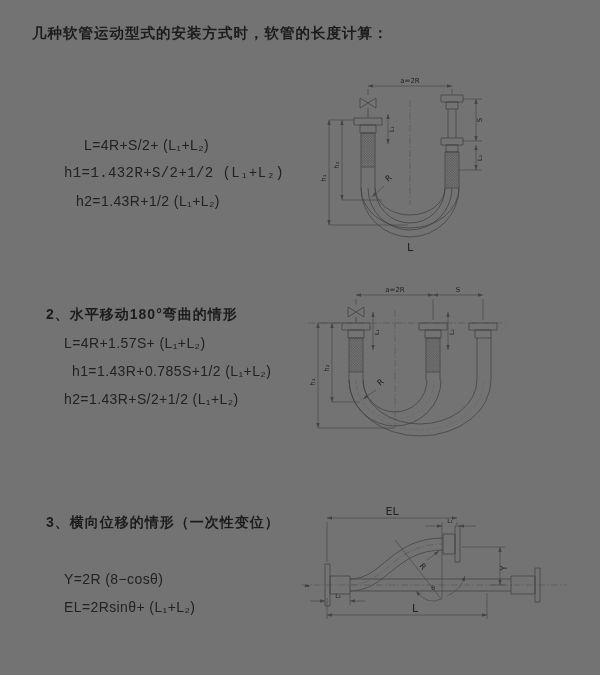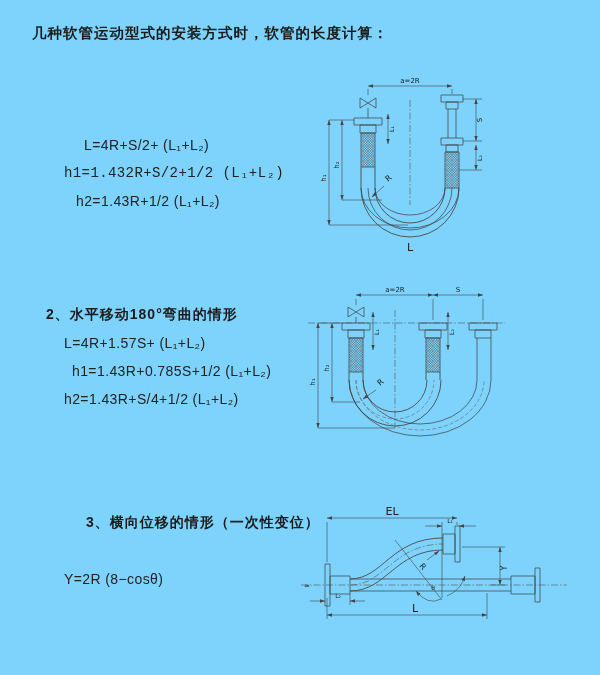--- a/index.html
+++ b/index.html
@@ -1,16 +1,16 @@
 <!DOCTYPE html>
 <html><head>
 <meta charset="utf-8">
 <style>
   html,body{margin:0;padding:0;background:#ffffff;}
-  #page{position:relative;width:600px;height:675px;background:#7dd3fc;overflow:hidden;
+  #page{position:relative;width:600px;height:675px;background:#737373;overflow:hidden;
         font-family:"Liberation Sans","DejaVu Sans",sans-serif;color:#1c1c1c;}
   .abs{position:absolute;margin:0;white-space:nowrap;}
   .doc-title{font-size:14.5px;font-weight:bold;letter-spacing:1px;}
   .sec-head{font-size:14px;font-weight:bold;letter-spacing:1px;}
   .formula{font-size:14px;font-weight:normal;letter-spacing:0.4px;color:#222;}
   svg{position:absolute;overflow:visible;}
   svg line,svg path,svg rect,svg polygon{vector-effect:non-scaling-stroke;}
   .ln{stroke:#3d3d3d;stroke-width:0.7;fill:none;}
   .hose{stroke:#4a4a4a;stroke-width:0.9;fill:none;}
   .dim{stroke:#444;stroke-width:0.6;fill:none;}
@@ -26,24 +26,25 @@
 
   <p class="abs doc-title" style="left:32px;top:24px;">几种软管运动型式的安装方式时，软管的长度计算：</p>
 
   <p class="abs formula" style="left:64px;top:137px;margin-left:20px;">L=4R+S/2+ (L₁+L₂)</p>
   <p class="abs formula" style="left:64px;top:165px;font-family:Liberation Mono, monospace;">h1=1.432R+S/2+1/2 (L₁+L₂)</p>
   <p class="abs formula" style="left:76px;top:193px;">h2=1.43R+1/2 (L₁+L₂)</p>
 
   <p class="abs sec-head" style="left:46px;top:306px;">2、水平移动180°弯曲的情形</p>
   <p class="abs formula" style="left:64px;top:335px;">L=4R+1.57S+ (L₁+L₂)</p>
   <p class="abs formula" style="left:72px;top:363px;">h1=1.43R+0.785S+1/2 (L₁+L₂)</p>
-  <p class="abs formula" style="left:64px;top:391px;">h2=1.43R+S/4+1/2 (L₁+L₂)</p>
-
-  <p class="abs sec-head" style="left:46px;top:514px;margin-left:40px;">3、横向位移的情形（一次性变位）</p>
+  <p class="abs formula" style="left:64px;top:391px;">h2=1.43R+S/2+1/2 (L₁+L₂)</p>
+
+  <p class="abs sec-head" style="left:46px;top:514px;">3、横向位移的情形（一次性变位）</p>
   <p class="abs formula" style="left:64px;top:571px;">Y=2R (8−cosθ)</p>
+  <p class="abs formula" style="left:64px;top:599px;">EL=2Rsinθ+ (L₁+L₂)</p>
 
   <svg style="left:300px;top:70px;" width="290" height="190" viewBox="0 0 290 190">
     <g>
       <line class="dim" x1="68" y1="16" x2="152" y2="16"></line>
       <line class="dim" x1="68" y1="19" x2="68" y2="25"></line>
       <line class="dim" x1="152" y1="19" x2="152" y2="24"></line>
       <text class="t7" x="110" y="13" text-anchor="middle">a=2R</text>
     <polygon points="0,0 -5,-1.7 -5,1.7" transform="translate(152,16) rotate(0)" fill="#444"></polygon>
         <polygon points="0,0 -5,-1.7 -5,1.7" transform="translate(68,16) rotate(180)" fill="#444"></polygon>
       </g>

